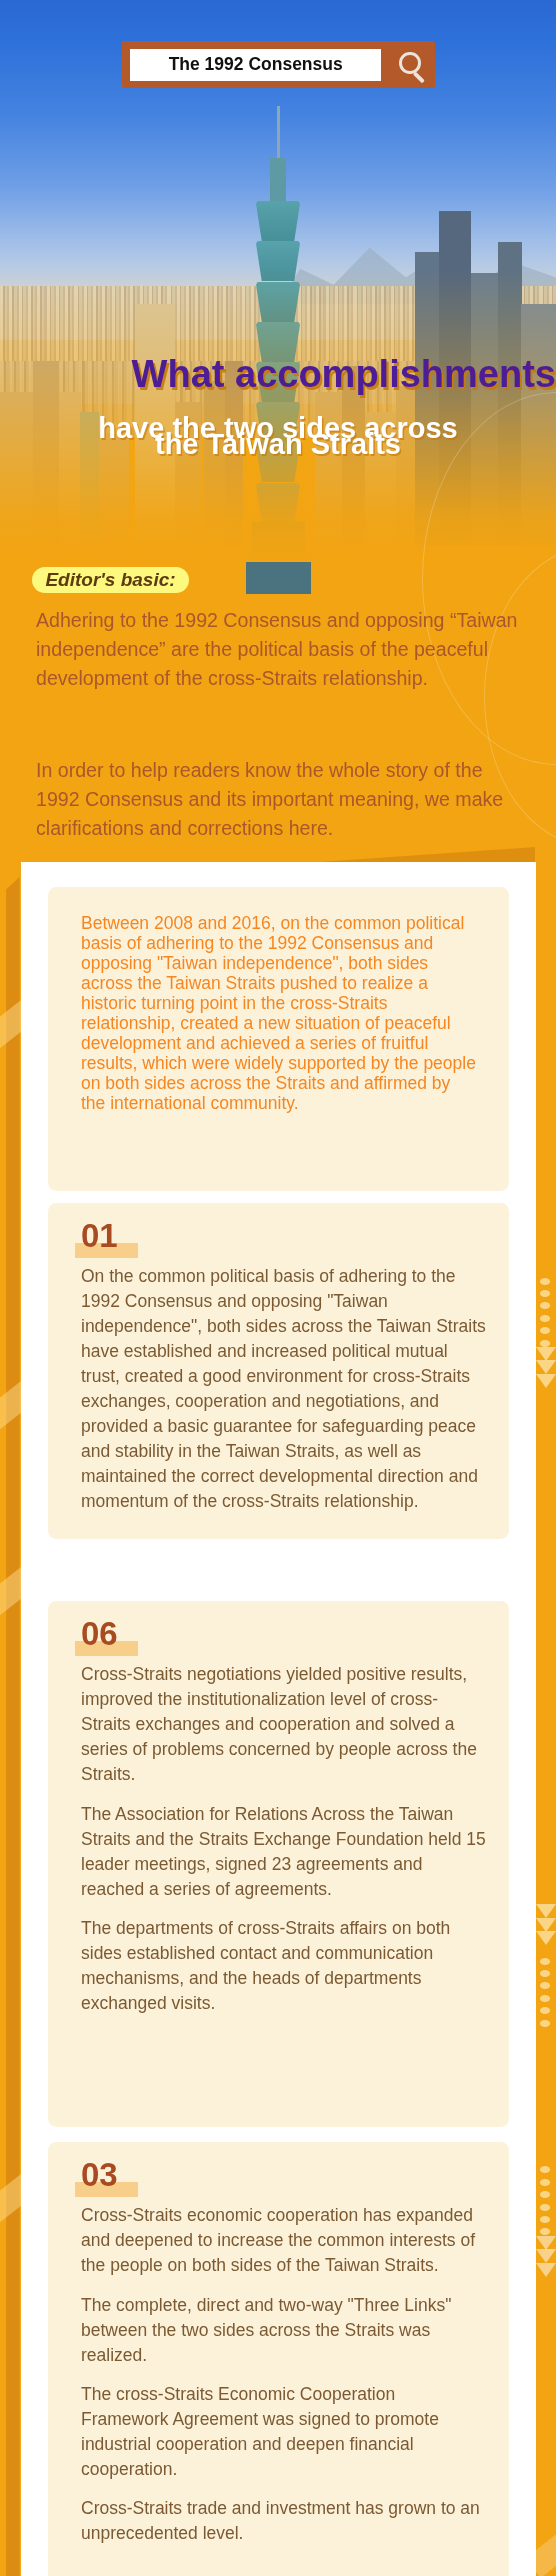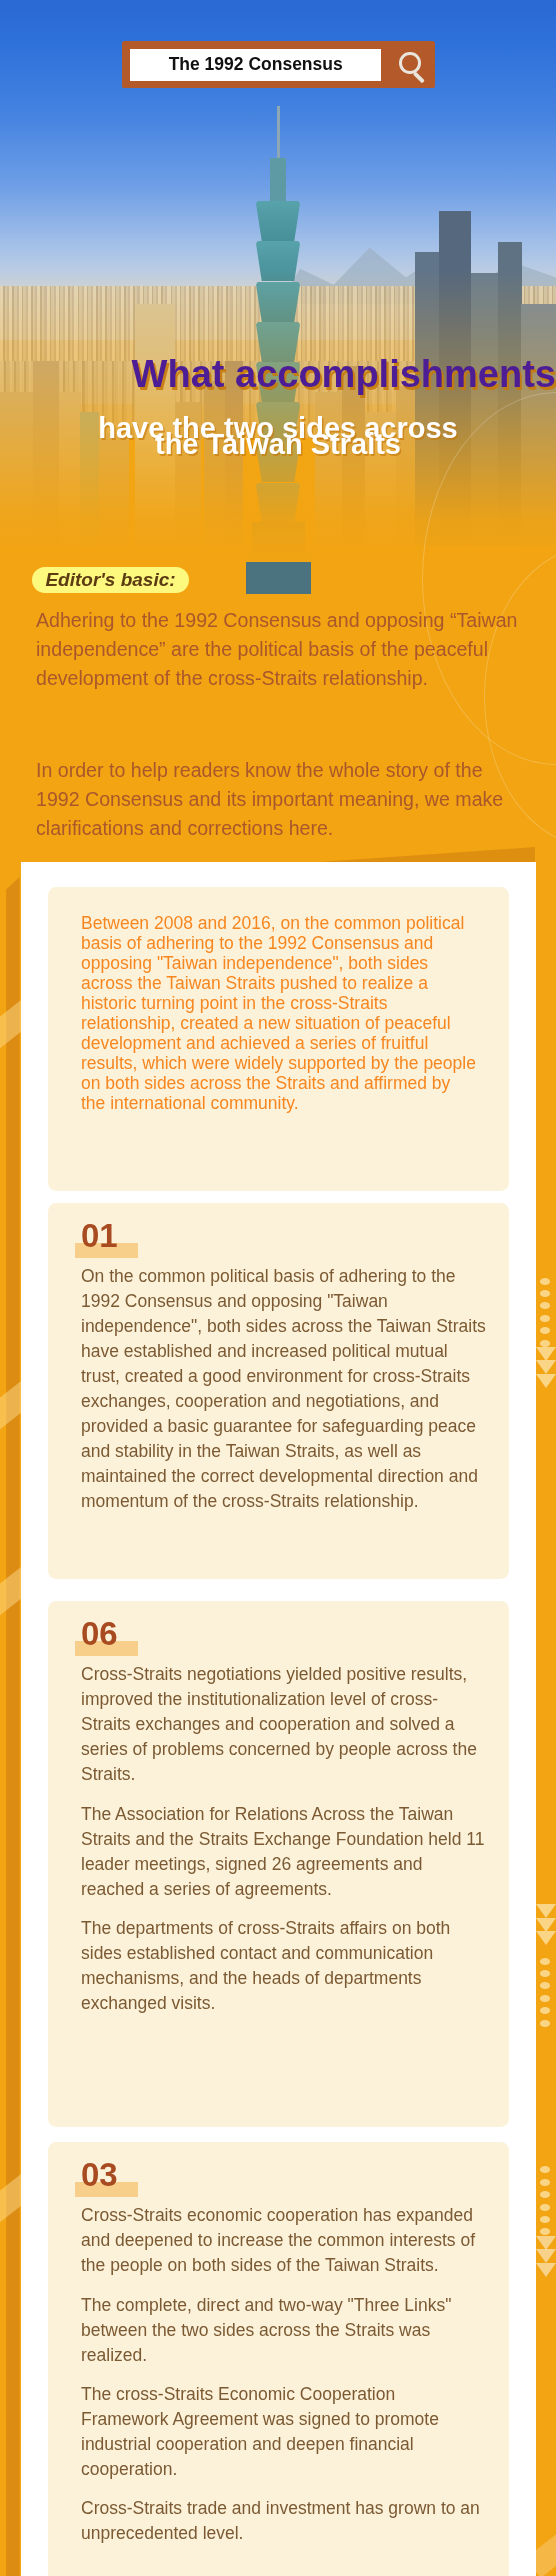--- a/index.html
+++ b/index.html
@@ -177,35 +177,35 @@
     <div class="lw" style="left:-20.6px;top:2586px"></div>
 
     <div class="lw" style="left:526px;top:2535px;background:rgba(255,255,255,.22)"></div>
 
   </div>
 
   <div class="card intro-card" style="top:887px;height:304px">
     <p>Between 2008 and 2016, on the common political basis of adhering to the 1992 Consensus and opposing "Taiwan independence", both sides across the Taiwan Straits pushed to realize a historic turning point in the cross-Straits relationship, created a new situation of peaceful development and achieved a series of fruitful results, which were widely supported by the people on both sides across the Straits and affirmed by the international community.</p>
   </div>
 
-  <div class="card" style="top:1203px;height:376px">
+  <div class="card" style="top:1203px;height:336px">
     <div class="num-wrap">
       <span class="num-hl"></span>
       <span class="num">01</span>
     </div>
     <p>On the common political basis of adhering to the 1992 Consensus and opposing "Taiwan independence", both sides across the Taiwan Straits have established and increased political mutual trust, created a good environment for cross-Straits exchanges, cooperation and negotiations, and provided a basic guarantee for safeguarding peace and stability in the Taiwan Straits, as well as maintained the correct developmental direction and momentum of the cross-Straits relationship.</p>
   </div>
 
   <div class="card" style="top:1601px;height:526px">
     <div class="num-wrap">
       <span class="num-hl"></span>
       <span class="num">06</span>
     </div>
     <p>Cross-Straits negotiations yielded positive results, improved the institutionalization level of cross-Straits exchanges and cooperation and solved a series of problems concerned by people across the Straits.</p>
-    <p>The Association for Relations Across the Taiwan Straits and the Straits Exchange Foundation held 11 leader meetings, signed 26 agreements and reached a series of agreements.</p>
+    <p>The Association for Relations Across the Taiwan Straits and the Straits Exchange Foundation held 15 leader meetings, signed 23 agreements and reached a series of agreements.</p>
     <p>The departments of cross-Straits affairs on both sides established contact and communication mechanisms, and the heads of departments exchanged visits.</p>
   </div>
 
   <div class="card" style="top:2142px;height:507px">
     <div class="num-wrap">
       <span class="num-hl"></span>
       <span class="num">03</span>
     </div>
     <p>Cross-Straits economic cooperation has expanded and deepened to increase the common interests of the people on both sides of the Taiwan Straits.</p>
     <p>The complete, direct and two-way "Three Links" between the two sides across the Straits was realized.</p>

